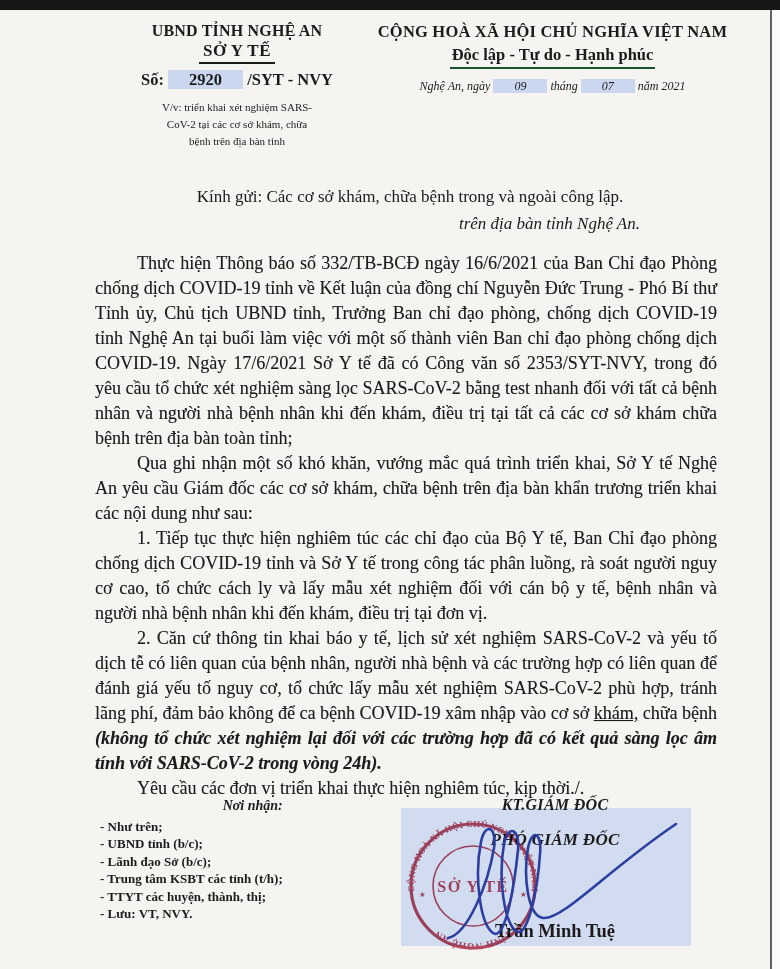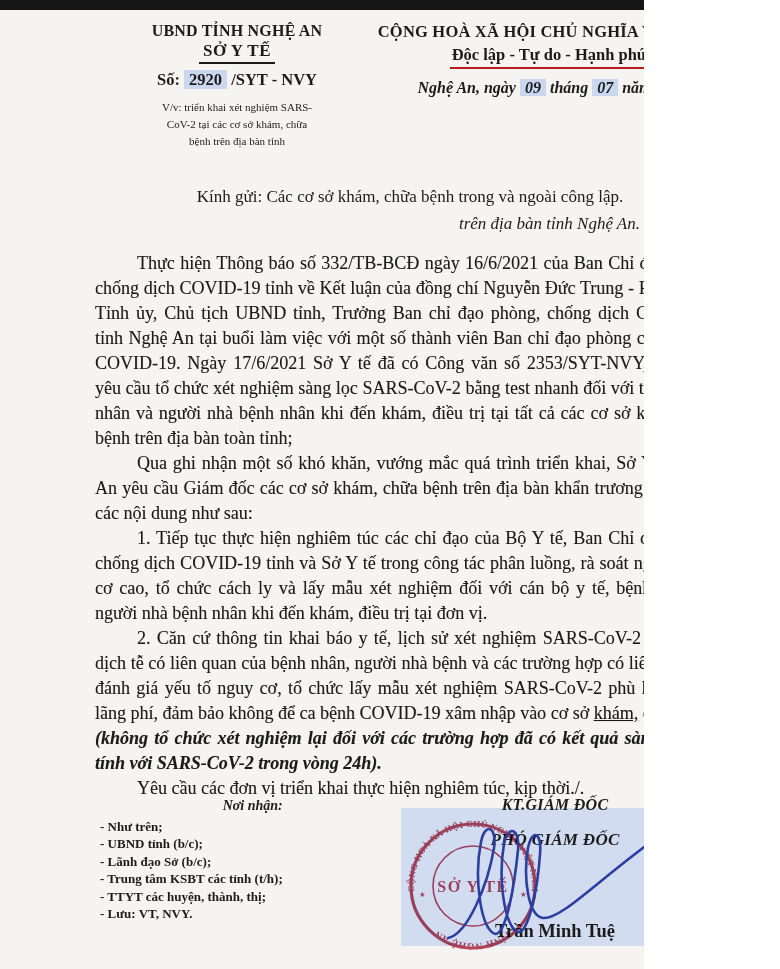--- a/index.html
+++ b/index.html
@@ -1,35 +1,35 @@
 <!DOCTYPE html>
 <html><head>
 <meta charset="utf-8">
 <style>
   html,body{margin:0;padding:0;background:#ffffff;}
   .page{
-    position:relative;width:644px;height:969px;overflow:hidden;
+    position:relative;width:780px;height:969px;overflow:hidden;
     background:#f5f4f1;
     font-family:"Liberation Serif","DejaVu Serif",serif;
     color:#1b1b1b;
   }
   .top-bar{position:absolute;left:0;top:0;width:780px;height:10px;background:#161616;}
   .right-strip{position:absolute;left:770px;top:10px;width:10px;height:959px;background:#fbfbfb;border-left:2px solid #606060;box-sizing:border-box;}
 
   
   .hdr-left{position:absolute;left:108px;top:22px;width:258px;text-align:center;}
   .org-parent{font-size:16px;font-weight:bold;letter-spacing:.2px;}
   .org{display:inline-block;font-size:17px;font-weight:bold;border-bottom:2px solid #1a1a1a;padding:0 4px 1px;margin-top:1px;letter-spacing:.5px;}
   .doc-number{font-size:16.5px;font-weight:bold;margin-top:6px;}
   .subject{margin-top:9px;font-size:11px;line-height:17px;color:#222;}
   .hdr-right{position:absolute;left:340px;top:22px;width:425px;text-align:center;}
   .motto1{font-size:16.5px;font-weight:bold;letter-spacing:.2px;}
-  .motto2{display:inline-block;font-size:16.5px;font-weight:bold;border-bottom:2px solid #b91c1c;padding:0 2px 2px;margin-top:3px;}
-  .date-line{font-size:16px;font-weight:bold;font-style:italic;margin-top:10px;}
-  .hl{background:#cbd7ee;padding:0 5px;}
+  .motto2{display:inline-block;font-size:16.5px;font-weight:bold;border-bottom:2px solid #14532d;padding:0 2px 2px;margin-top:3px;}
+  .date-line{font-size:12px;font-weight:normal;font-style:italic;margin-top:10px;}
+  .hl{background:#cbd7ee;padding:0 21px;}
 
   
   .salutation{position:absolute;left:150px;top:183px;width:520px;font-size:17px;line-height:27px;}
   .salutation .l1{text-align:center;}
   .salutation .l2{text-align:right;padding-right:30px;font-style:italic;}
 
   
   .body-text{position:absolute;left:95px;top:251px;width:622px;font-size:18px;line-height:25px;text-align:justify;text-shadow:.3px .2px 0 rgba(25,25,25,.35);}
   .body-text p{margin:0;text-indent:42px;}
   .seg-underline{text-decoration:underline;}

